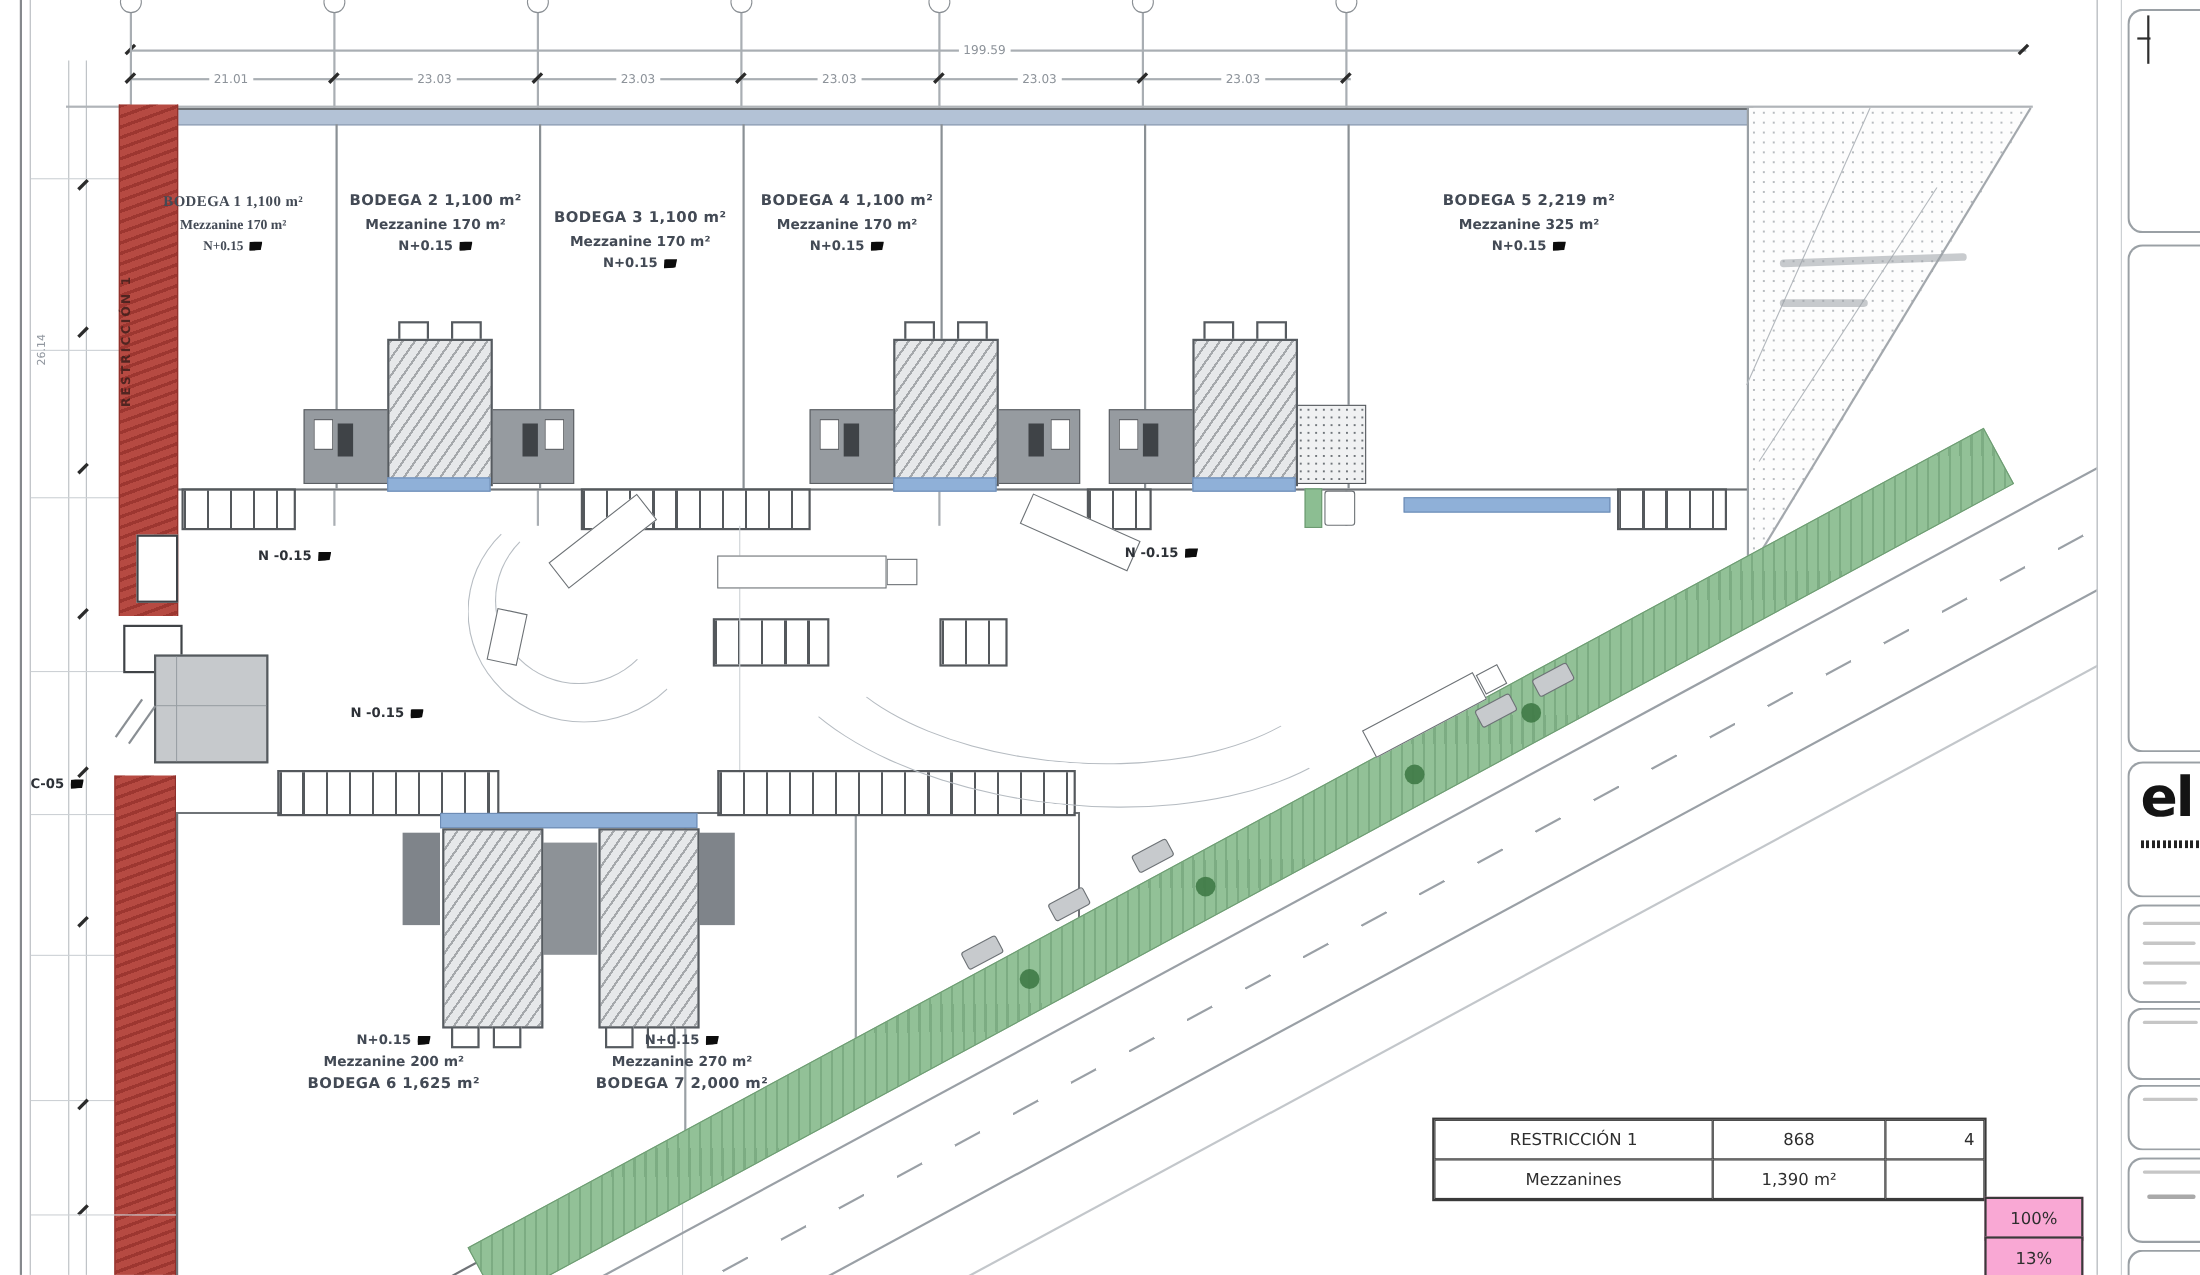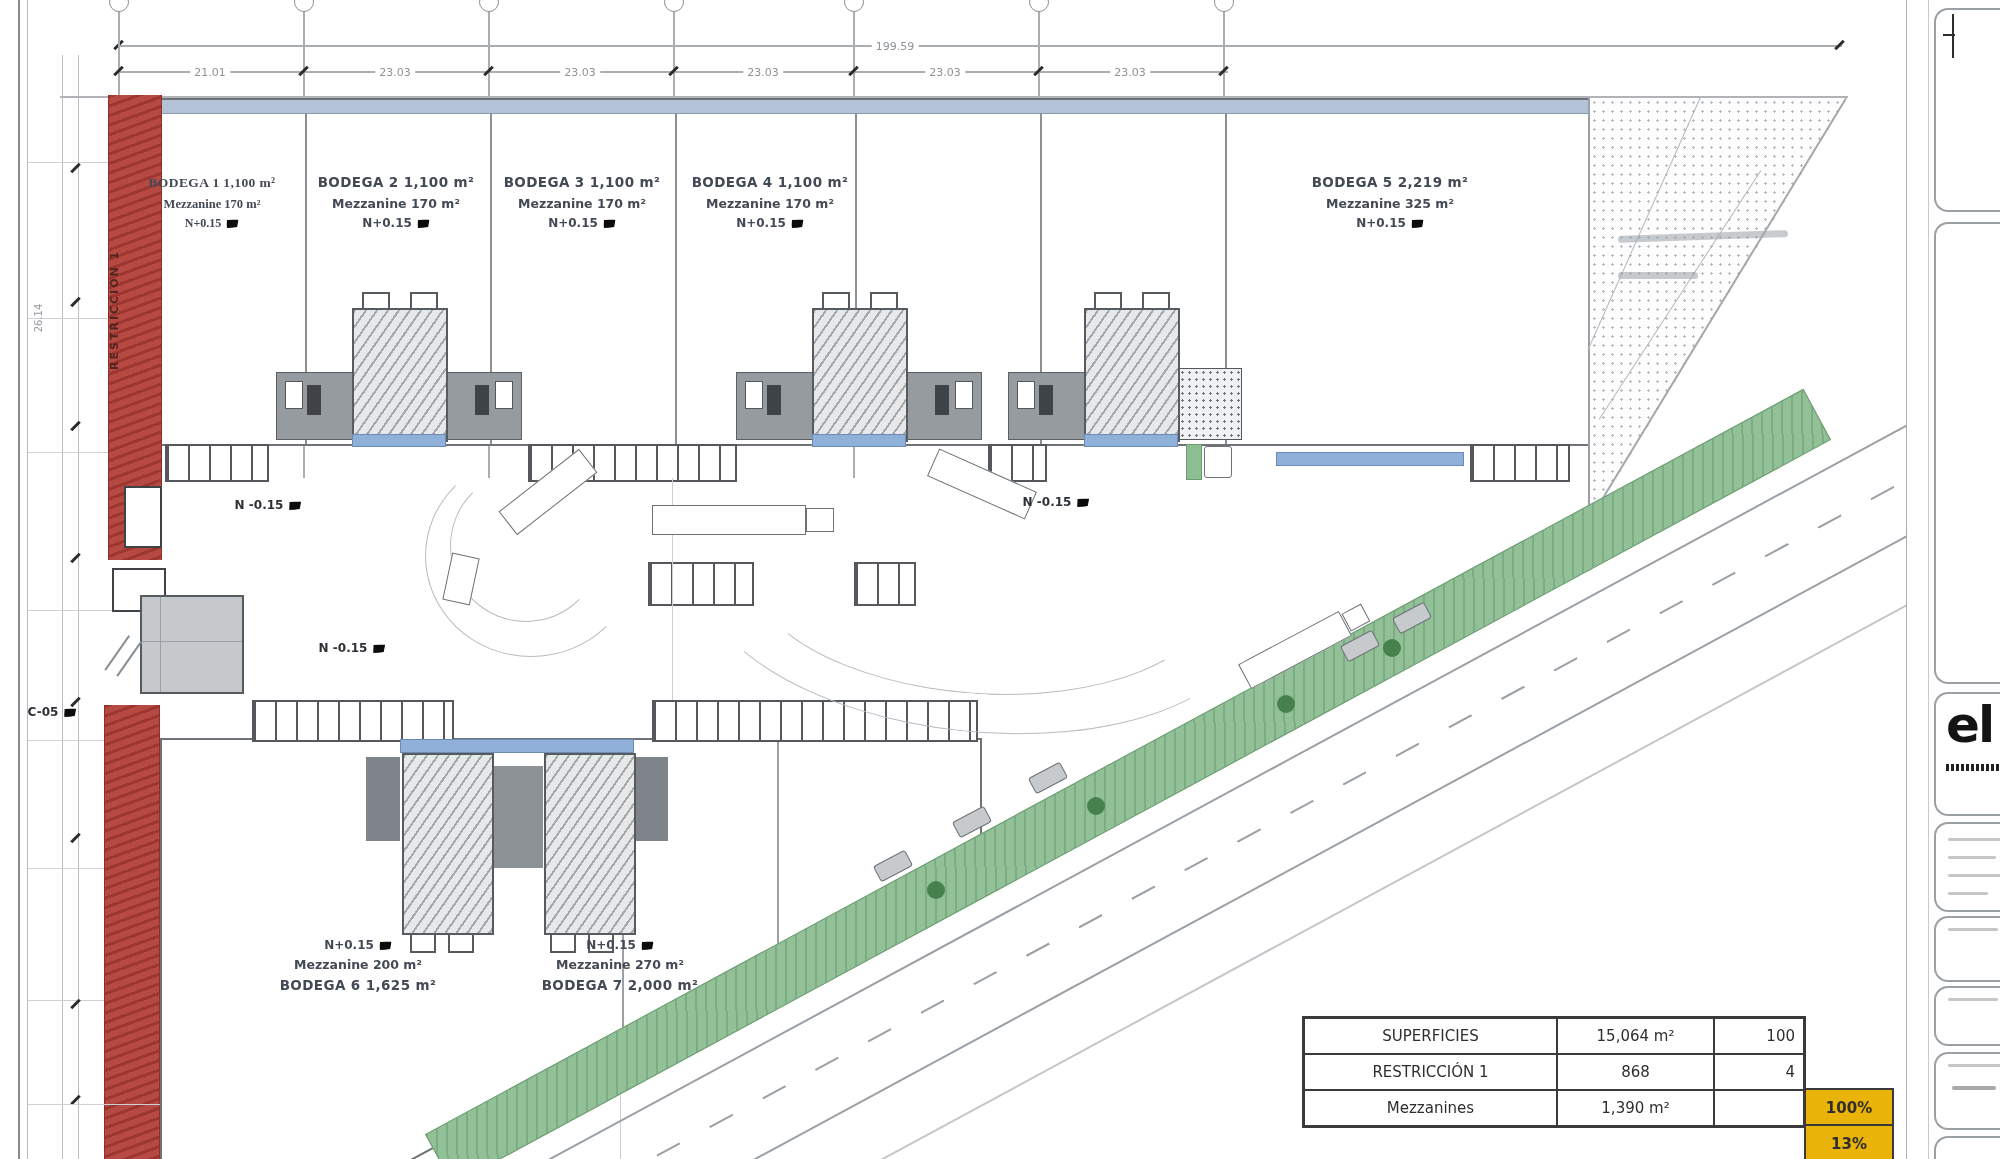--- a/index.html
+++ b/index.html
@@ -34,21 +34,21 @@
   
   .arc{position:absolute;border:1.4px solid transparent;border-radius:50%;}
   .truck{position:absolute;background:#fff;border:1.5px solid #6d7276;}
   .car{position:absolute;width:34px;height:16px;background:#c7cacd;border:1px solid #6d7276;border-radius:3px;transform:translate(-50%,-50%) rotate(-28deg);}
   .tree{position:absolute;width:18px;height:18px;border-radius:50%;background:#3f7a46;opacity:.9;transform:translate(-50%,-50%);}
   
   .stable{position:absolute;left:1302px;top:1016px;border:2px solid #3a3a3a;background:#fff;}
   .srow{display:grid;grid-template-columns:253px 157px 90px;}
   .scell{border:1px solid #3a3a3a;height:34px;display:flex;align-items:center;justify-content:center;font-size:15px;color:#2e2e2e;}
   .scell.num{justify-content:flex-end;padding-right:8px;}
-  .xcell{position:absolute;width:86px;height:36px;border:2px solid #3a3a3a;background:#eab308;display:flex;align-items:center;justify-content:center;font-size:15px;color:#2e2e2e;font-weight:bold;}
+  .xcell{position:absolute;width:86px;height:36px;border:2px solid #3a3a3a;background:#f9a8d4;display:flex;align-items:center;justify-content:center;font-size:15px;color:#2e2e2e;}
   
   .tb{position:absolute;left:1934px;width:86px;background:#fff;border:2px solid #9aa0a5;border-right:none;border-radius:14px 0 0 14px;}
   .bar{position:absolute;background:#c6c6c6;border-radius:2px;}
   .squig{position:absolute;background:#9aa0a6;opacity:.55;border-radius:4px;}
 </style>
 </head>
 <body>
 
 <div id="sheet">
 
@@ -247,21 +247,21 @@
   <div class="blab" style="left:212px;top:172px;font-family:Liberation Serif, serif;">
     <div class="t">BODEGA 1  1,100 m²</div>
     <div class="m">Mezzanine 170 m²</div>
     <div class="l"><span>N+0.15</span><span class="flag"></span></div>
   </div>
   <div class="blab" style="left:396px;top:172px;">
     <div class="t">BODEGA 2  1,100 m²</div>
     <div class="m">Mezzanine 170 m²</div>
     <div class="l"><span>N+0.15</span><span class="flag"></span></div>
   </div>
-  <div class="blab" style="left:582px;top:172px;">
+  <div class="blab" style="left:582px;top:188px;">
     <div class="t">BODEGA 3  1,100 m²</div>
     <div class="m">Mezzanine 170 m²</div>
     <div class="l"><span>N+0.15</span><span class="flag"></span></div>
   </div>
   <div class="blab" style="left:770px;top:172px;">
     <div class="t">BODEGA 4  1,100 m²</div>
     <div class="m">Mezzanine 170 m²</div>
     <div class="l"><span>N+0.15</span><span class="flag"></span></div>
   </div>
   <div class="blab" style="left:1390px;top:172px;">
@@ -278,25 +278,20 @@
     <div class="l"><span>N+0.15</span><span class="flag"></span></div>
     <div class="m">Mezzanine 270 m²</div>
     <div class="t">BODEGA 7  2,000 m²</div>
   </div>
 
   <div class="ylab" style="left:268px;top:505px;"><span>N -0.15</span><span class="flag"></span></div>
   <div class="ylab" style="left:1056px;top:502px;"><span>N -0.15</span><span class="flag"></span></div>
   <div class="ylab" style="left:352px;top:648px;"><span>N -0.15</span><span class="flag"></span></div>
 
   <div class="stable">
-    <div class="srow">
-      <div class="scell">SUPERFICIES</div>
-      <div class="scell">15,064 m²</div>
-      <div class="scell num">100</div>
-    </div>
     <div class="srow">
       <div class="scell">RESTRICCIÓN 1</div>
       <div class="scell">868</div>
       <div class="scell num">4</div>
     </div>
     <div class="srow">
       <div class="scell">Mezzanines</div>
       <div class="scell">1,390 m²</div>
       <div class="scell num"></div>
     </div>

